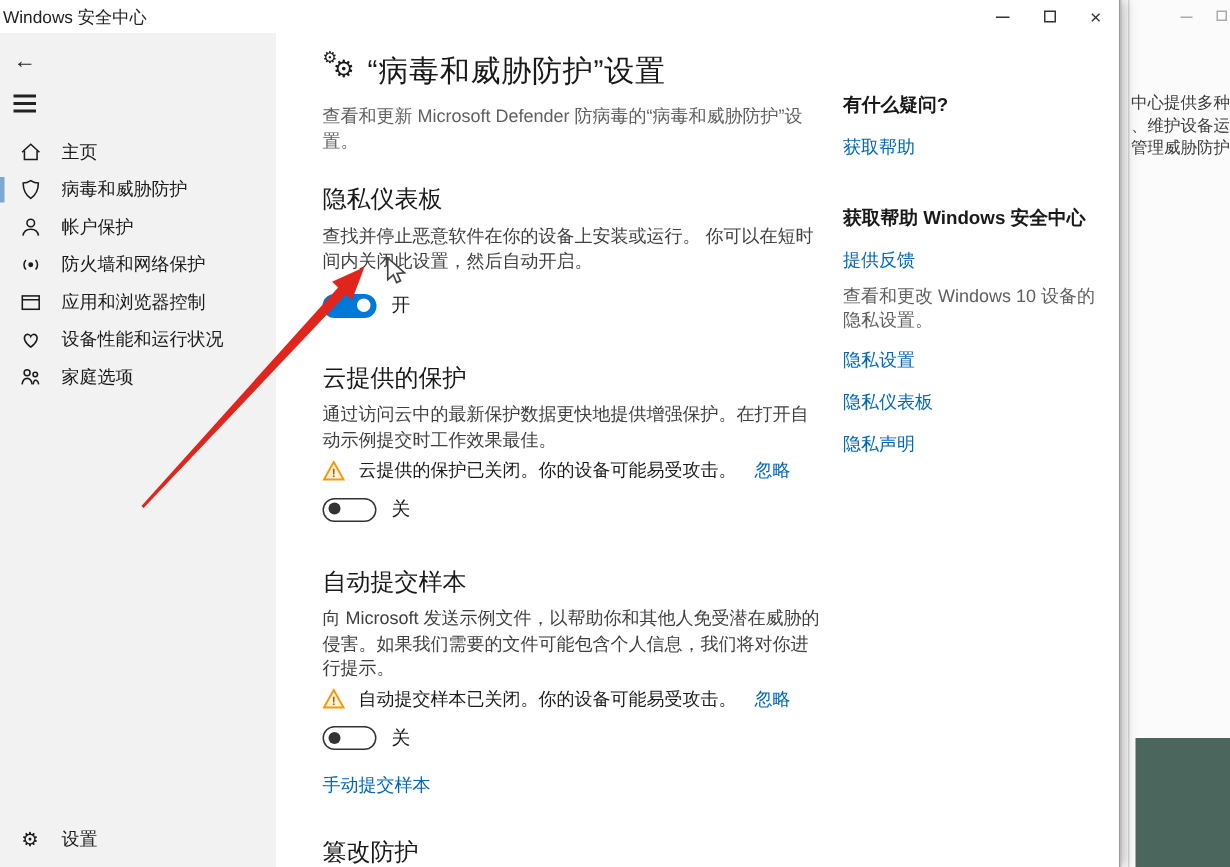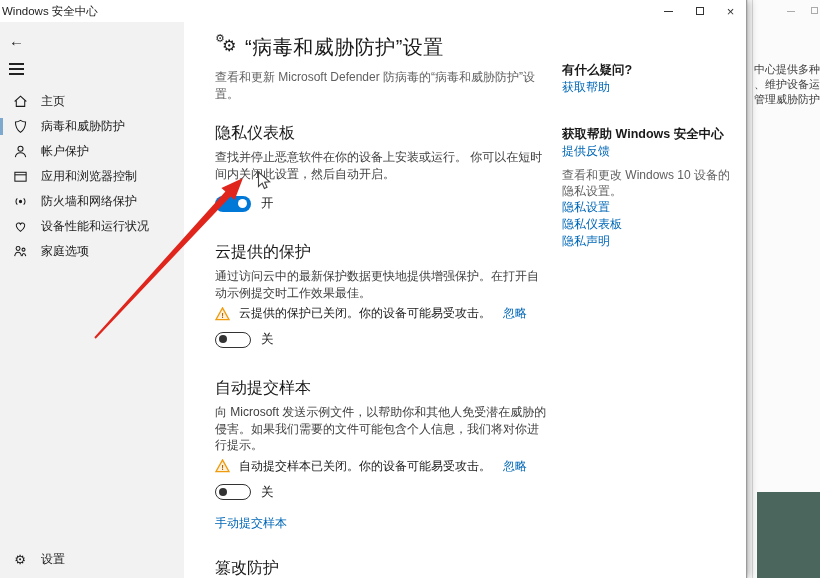--- a/index.html
+++ b/index.html
@@ -54,21 +54,21 @@
   .toggle.on { background:#0078d7; }
   .toggle.on .knob { position:absolute; right:4px; top:3.5px; width:9px; height:9px; border-radius:50%; background:#fff; }
   .toggle.off { background:#fff; border:1.6px solid #333; }
   .toggle.off .knob { position:absolute; left:3px; top:2.5px; width:8px; height:8px; border-radius:50%; background:#333; }
   .toggle-label { margin-left:10px; font-size:12.5px; color:#1a1a1a; }
 
   
   .aside { position:absolute; left:562px; top:22px; width:178px; font-size:12px; }
   .aside h4 { font-size:12.5px; font-weight:700; color:#191919; }
   .aside .body { color:#5f5f5f; margin-top:7px; line-height:1.35; }
-  .aside .link { margin-top:0; }
+  .aside .link { margin-top:11px; }
 
   
   .bg-strip { position:absolute; left:748px; top:0; width:72px; height:578px; background:#fbfbfb; overflow:hidden; }
   .bg-strip .edge { position:absolute; left:4px; top:0; bottom:0; width:1px; background:#d9d9d9; }
   .bg-controls { position:absolute; right:2px; top:5px; display:flex; gap:16px; color:#9a9a9a; }
   .bg-controls .m { width:8px; height:1px; background:#aaa; margin-top:6px; }
   .bg-controls .x { width:7px; height:7px; border:1px solid #aaa; margin-top:2px; }
   .bg-text { position:absolute; left:6px; top:62px; width:70px; font-size:11px; line-height:15px; color:#3c3c3c; white-space:nowrap; }
   .bg-green { position:absolute; left:9px; right:0; top:492px; bottom:0; background:#4b665c; }
 
@@ -137,35 +137,35 @@
           <svg width="15" height="15" viewBox="0 0 16 16" fill="none" stroke="#1a1a1a" stroke-width="1.1">
               <circle cx="8" cy="5" r="2.7"></circle>
               <path d="M2.5 14 C3 10.6 5 9.4 8 9.4 C11 9.4 13 10.6 13.5 14"></path>
             </svg>
         </span>
         <span>帐户保护</span>
       </div>
       <div class="nav-item">
         <span class="ic">
           <svg width="15" height="15" viewBox="0 0 16 16" fill="none" stroke="#1a1a1a" stroke-width="1.1">
-              <rect x="2" y="3.5" width="12" height="9.5"></rect>
-              <path d="M2 6.2 H14"></path>
-            </svg>
-        </span>
-        <span>应用和浏览器控制</span>
-      </div>
-      <div class="nav-item">
-        <span class="ic">
-          <svg width="15" height="15" viewBox="0 0 16 16" fill="none" stroke="#1a1a1a" stroke-width="1.1">
               <circle cx="8" cy="8" r="1.2" fill="#1a1a1a"></circle>
               <path d="M4.6 11.4 a4.8 4.8 0 0 1 0-6.8"></path>
               <path d="M11.4 4.6 a4.8 4.8 0 0 1 0 6.8"></path>
             </svg>
         </span>
         <span>防火墙和网络保护</span>
+      </div>
+      <div class="nav-item">
+        <span class="ic">
+          <svg width="15" height="15" viewBox="0 0 16 16" fill="none" stroke="#1a1a1a" stroke-width="1.1">
+              <rect x="2" y="3.5" width="12" height="9.5"></rect>
+              <path d="M2 6.2 H14"></path>
+            </svg>
+        </span>
+        <span>应用和浏览器控制</span>
       </div>
       <div class="nav-item">
         <span class="ic">
           <svg width="15" height="15" viewBox="0 0 16 16" fill="none" stroke="#1a1a1a" stroke-width="1.1">
               <path d="M8 13.2 C3.2 9.8 2.6 6.1 4.5 4.6 C6 3.6 7.5 4.6 8 5.7 C8.5 4.6 10 3.6 11.5 4.6 C13.4 6.1 12.8 9.8 8 13.2 Z"></path>
             </svg>
         </span>
         <span>设备性能和运行状况</span>
       </div>
       <div class="nav-item">

